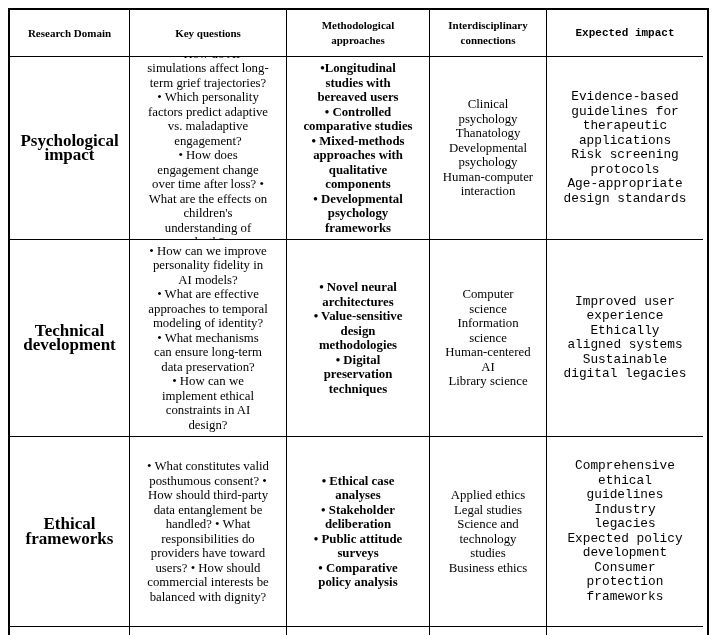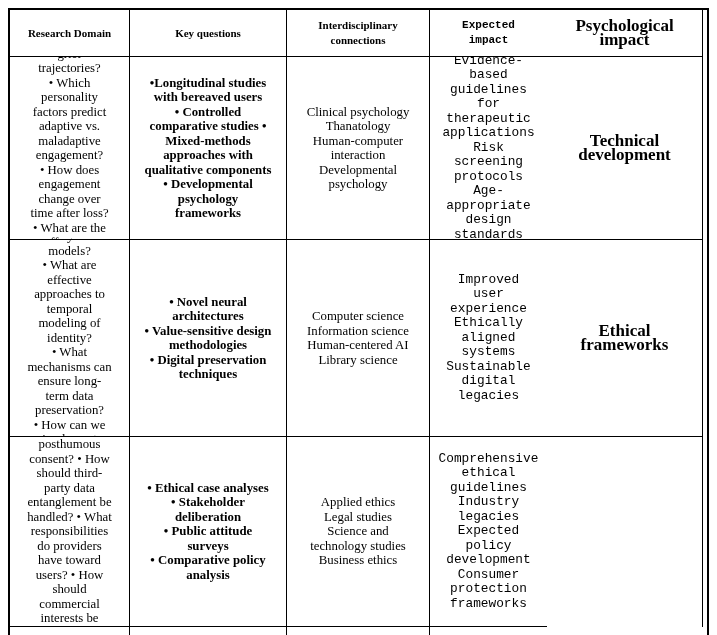--- a/index.html
+++ b/index.html
@@ -55,39 +55,40 @@
   .c5 { padding: 0 15px; }
   .cell-line { display: block; }
 </style>
 </head>
 <body>
 
 <div class="tbl">
 
   <div class="cell hdr">Research Domain</div>
   <div class="cell hdr">Key questions</div>
+  <div class="cell hdr">Methodological approaches</div>
   <div class="cell hdr">Interdisciplinary connections</div>
   <div class="cell hdr last-col">Expected impact</div>
 
   <div class="cell domain">Psychological impact</div>
   <div class="cell c2">
       <div class="cell-line">• How do AI simulations affect long-term grief trajectories?</div>
       <div class="cell-line">• Which personality factors predict adaptive vs. maladaptive engagement?</div>
       <div class="cell-line">• How does engagement change over time after loss? • What are the effects on children's understanding of death?</div>
     </div>
   <div class="cell c3">
       <div class="cell-line">•Longitudinal studies with bereaved users</div>
       <div class="cell-line">• Controlled comparative studies • Mixed-methods approaches with qualitative components</div>
       <div class="cell-line">• Developmental psychology frameworks</div>
     </div>
   <div class="cell c4">
       <div class="cell-line">Clinical psychology</div>
       <div class="cell-line">Thanatology</div>
+      <div class="cell-line">Developmental psychology</div>
       <div class="cell-line">Human-computer interaction</div>
-      <div class="cell-line">Developmental psychology</div>
     </div>
   <div class="cell c5 last-col">
       <div class="cell-line">Evidence-based guidelines for therapeutic applications</div>
       <div class="cell-line">Risk screening protocols</div>
       <div class="cell-line">Age-appropriate design standards</div>
     </div>
 
   <div class="cell domain">Technical development</div>
   <div class="cell c2">
       <div class="cell-line">• How can we improve personality fidelity in AI models?</div>

